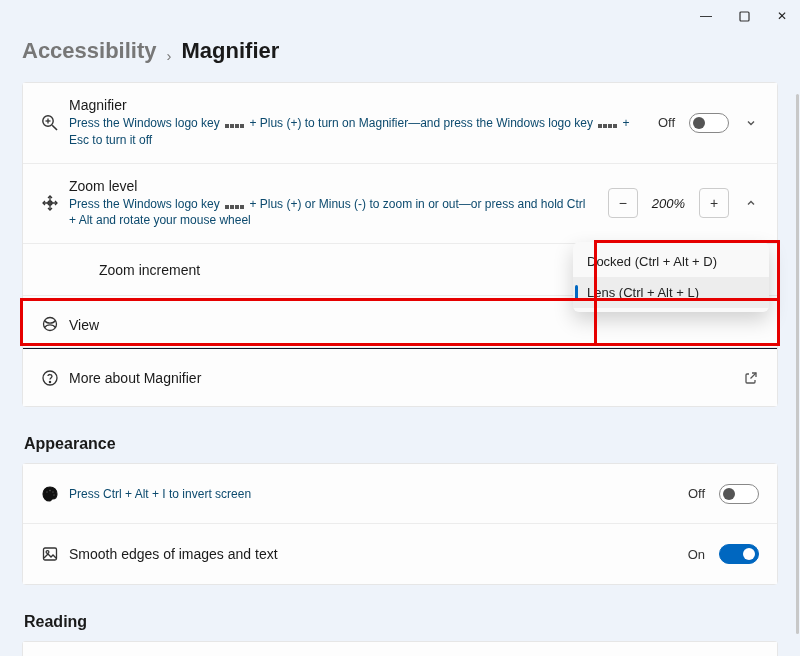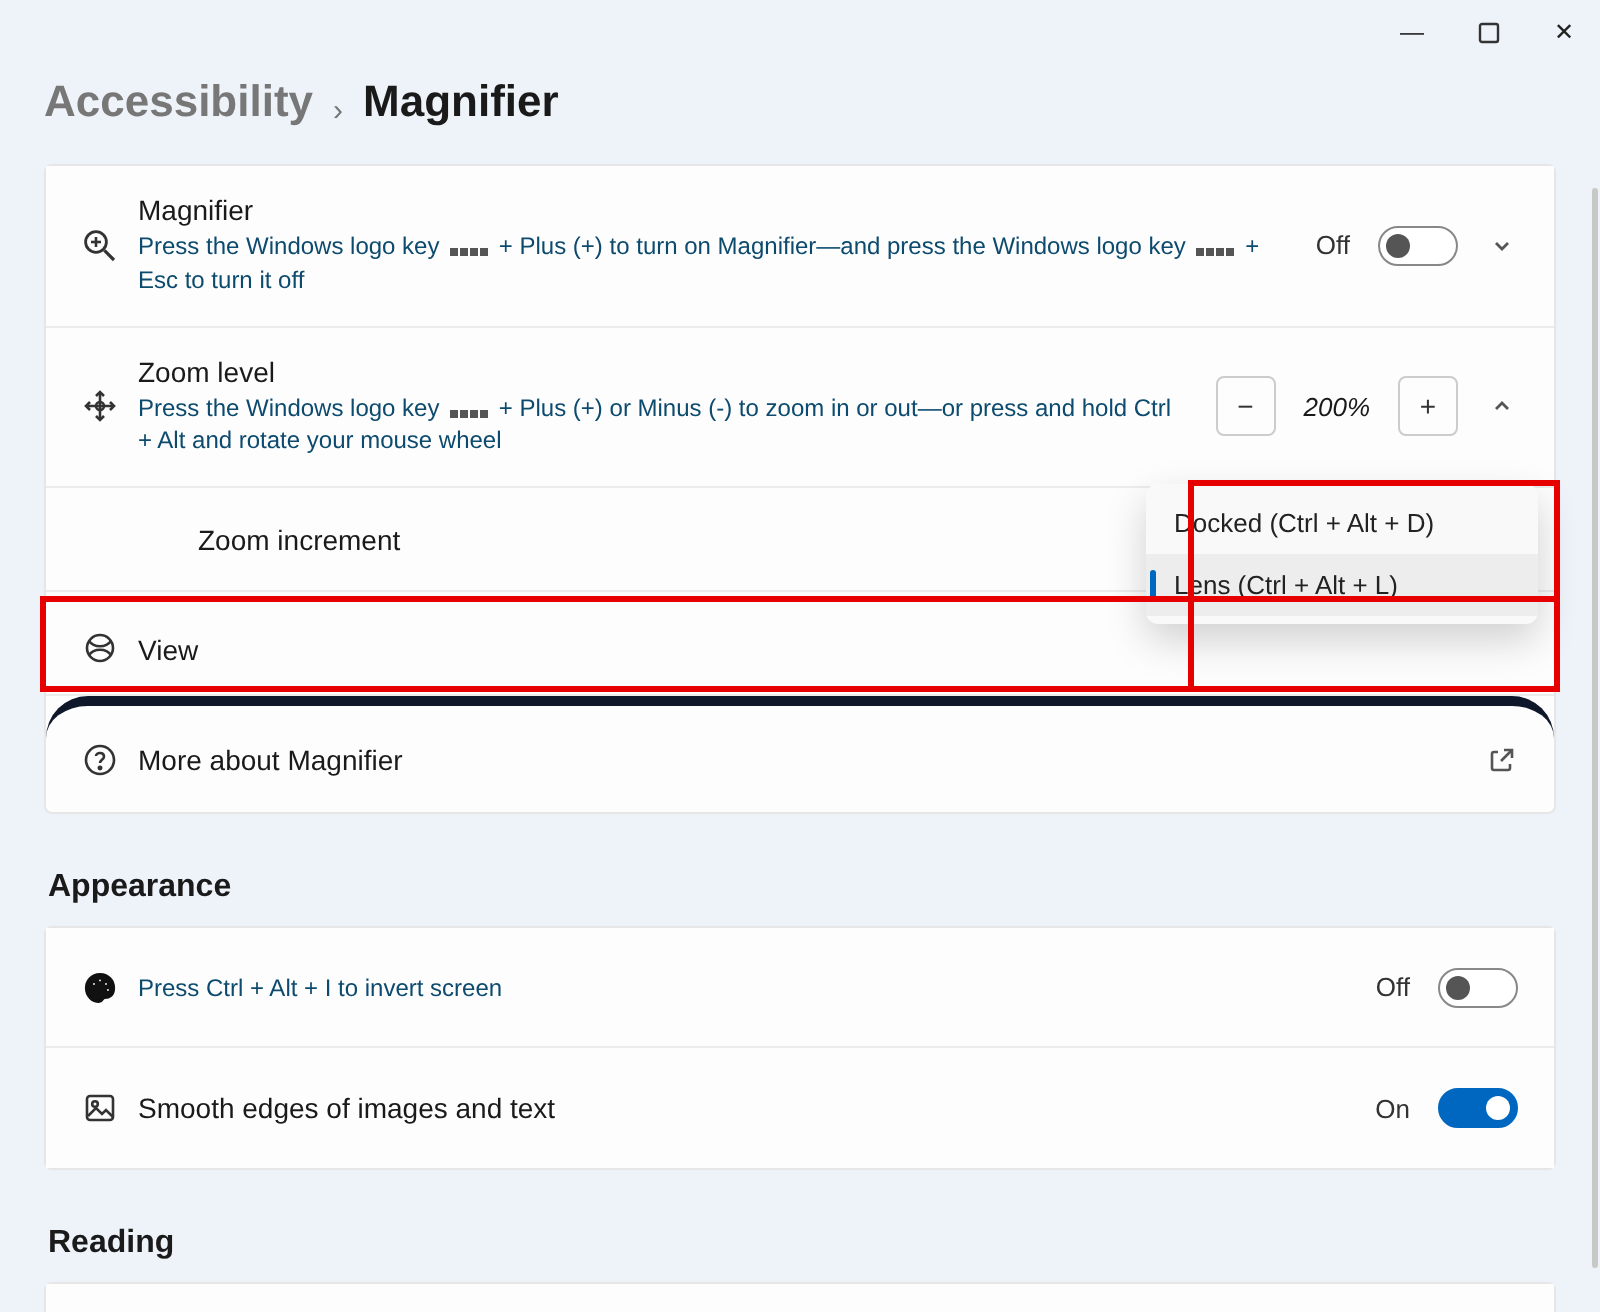--- a/index.html
+++ b/index.html
@@ -265,21 +265,21 @@
           <circle cx="9" cy="9" r="6.5"></circle>
           <path d="M3.5 5.5 C6 9, 12 9, 14.5 5.5"></path>
           <path d="M3.5 12.5 C6 9, 12 9, 14.5 12.5"></path>
         </svg>
       </div>
       <div class="text">
         <div class="title">View</div>
       </div>
     </div>
 
-    <div class="row" style="min-height:58px; border-top:5px solid #0f172a;border-radius:21px;">
+    <div class="row" style="min-height:58px; border-top:1px solid #0f172a;">
       <div class="icon">
         <svg width="18" height="18" viewBox="0 0 18 18" stroke="#333" stroke-width="1.3" fill="none">
           <circle cx="9" cy="9" r="7"></circle>
           <path d="M7 7 C7 5, 11 5, 11 7.2 C11 8.8, 9 9, 9 10.5"></path>
           <circle cx="9" cy="13" r="0.6" fill="#333"></circle>
         </svg>
       </div>
       <div class="text">
         <div class="title">More about Magnifier</div>
       </div>

